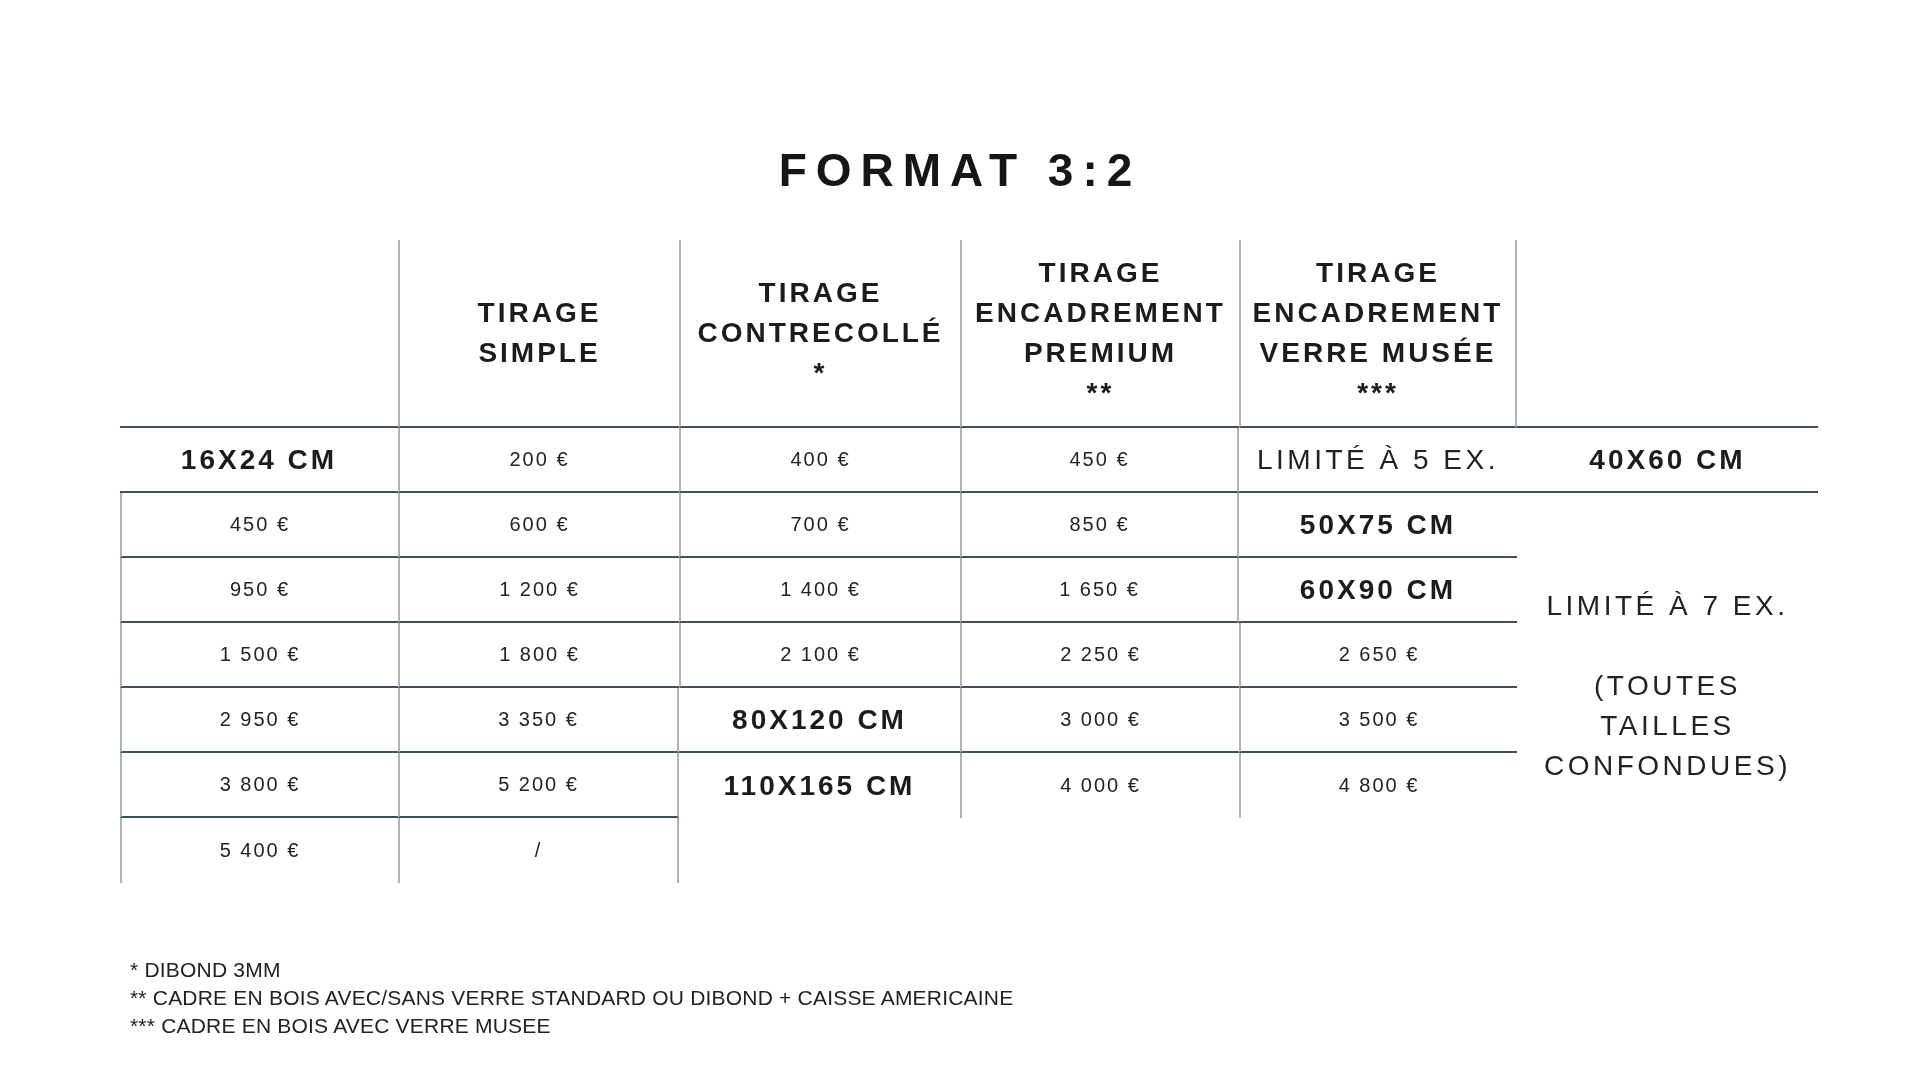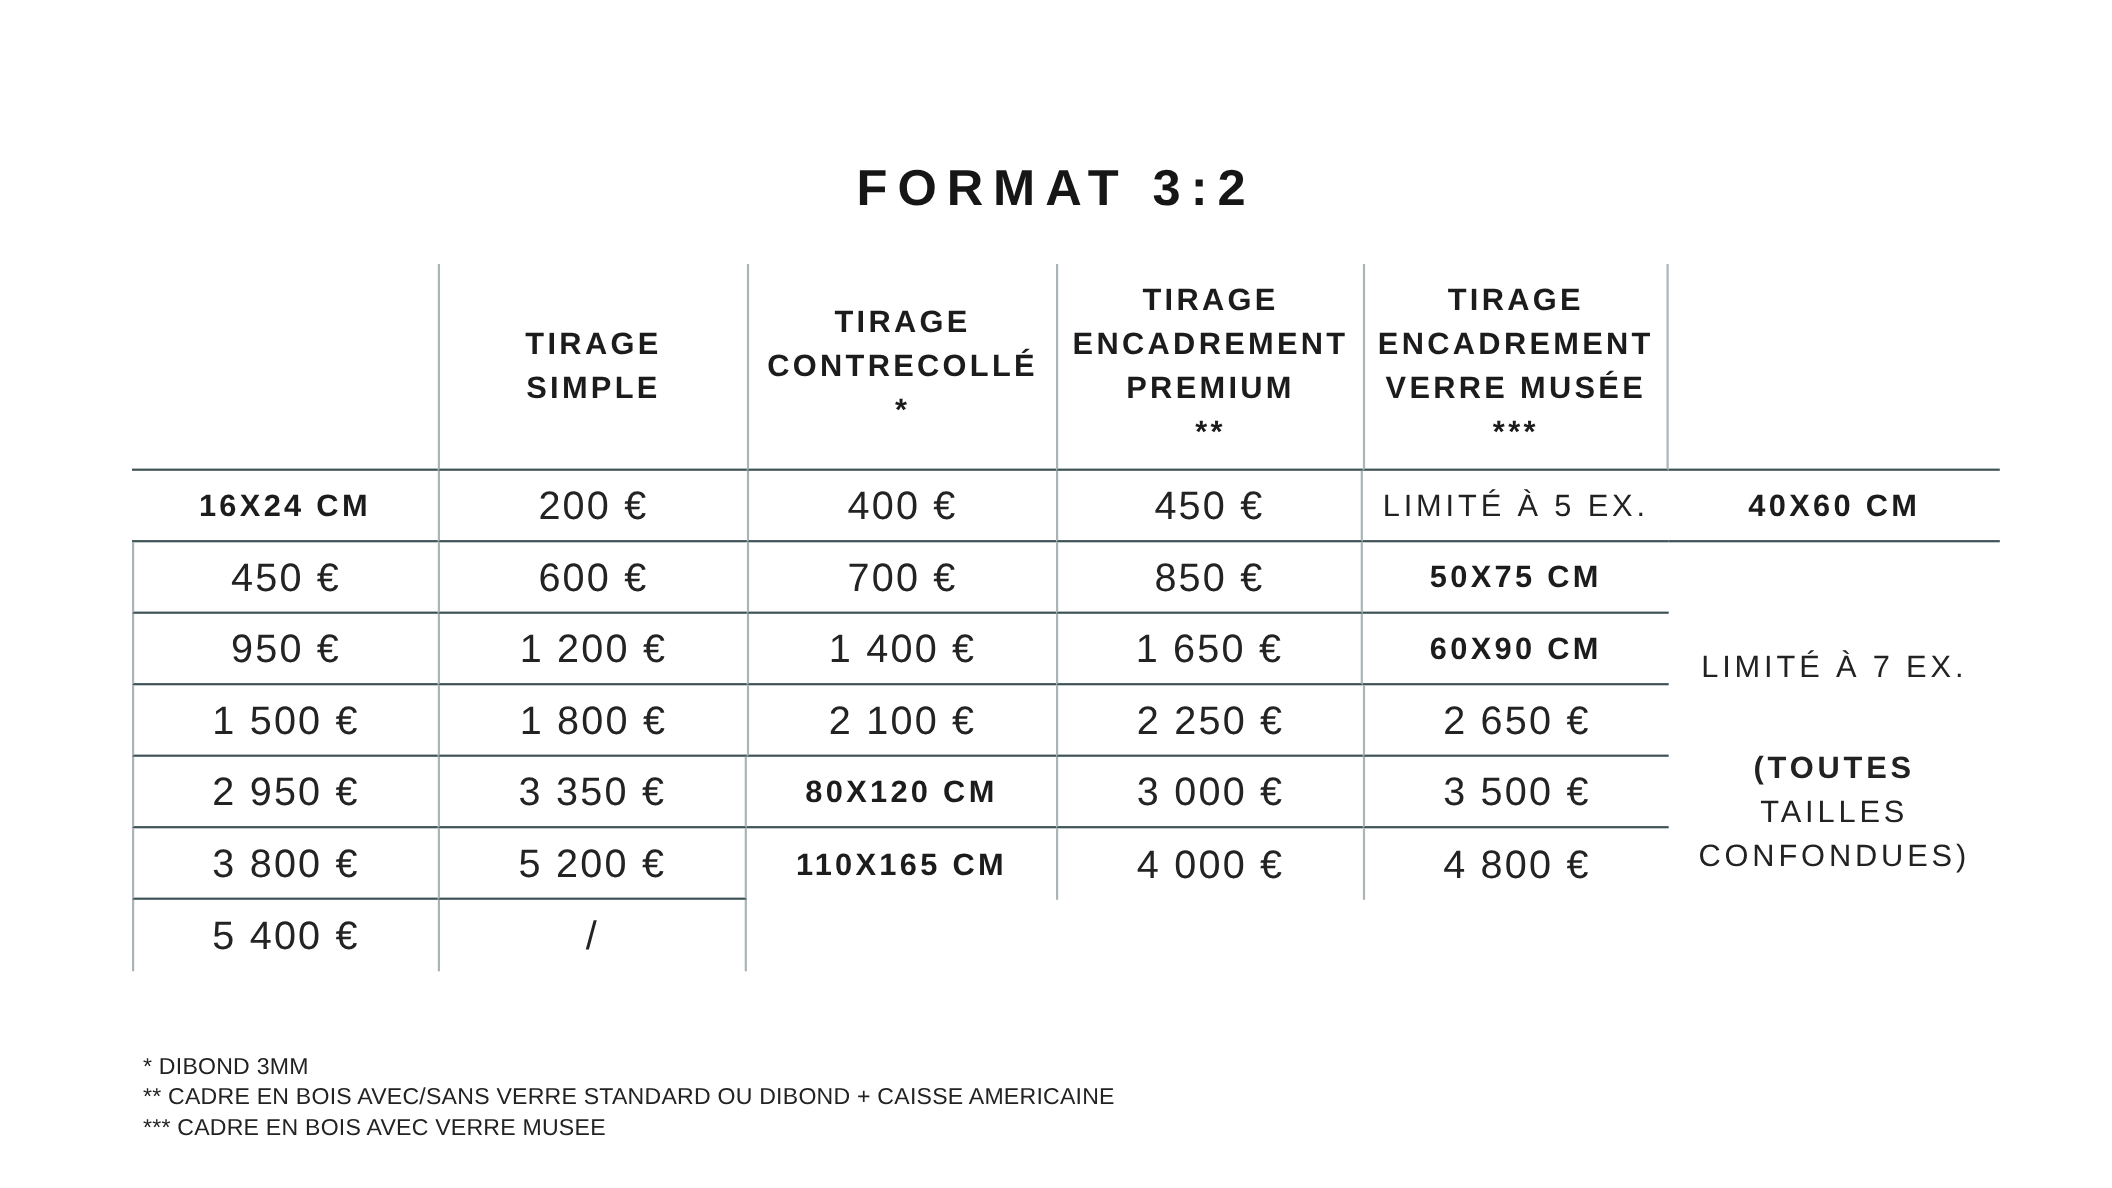--- a/index.html
+++ b/index.html
@@ -32,30 +32,30 @@
   .head{
     flex-direction:column;
     font-weight:bold;font-size:28px;letter-spacing:3px;line-height:40px;
   }
   .head-lines{white-space:pre-line;}
   .head-mark:empty{display:none;}
   .vl{border-left:2px solid var(--vline);}
   .vr{border-right:2px solid var(--vline);}
   .hb{border-bottom:2px solid var(--hline);}
   .row-label{font-weight:bold;font-size:28px;letter-spacing:3px;}
-  .price{font-size:36px;letter-spacing:2px;color:#232323;}
+  .price{font-size:20px;letter-spacing:2px;color:#232323;}
   .note-cell{font-size:28px;letter-spacing:3.5px;color:#222;}
   .note-rest{
     grid-column:6;grid-row:3 / span 6;
     display:flex;flex-direction:column;align-items:center;
     justify-content:flex-start;padding-top:93px;
     font-size:28px;letter-spacing:3.5px;line-height:40px;color:#222;
     text-align:center;
   }
-  .note-gap{margin-top:52px;font-weight:bold;}
+  .note-gap{margin-top:40px;}
   .footnotes{
     position:absolute;left:130px;top:956px;
     font-size:21px;line-height:28px;color:#222;letter-spacing:0.2px;
   }
   .fn-bold{font-weight:normal;}
 </style>
 </head>
 <body>
 
 <h1 class="page-title">FORMAT 3:2</h1>

